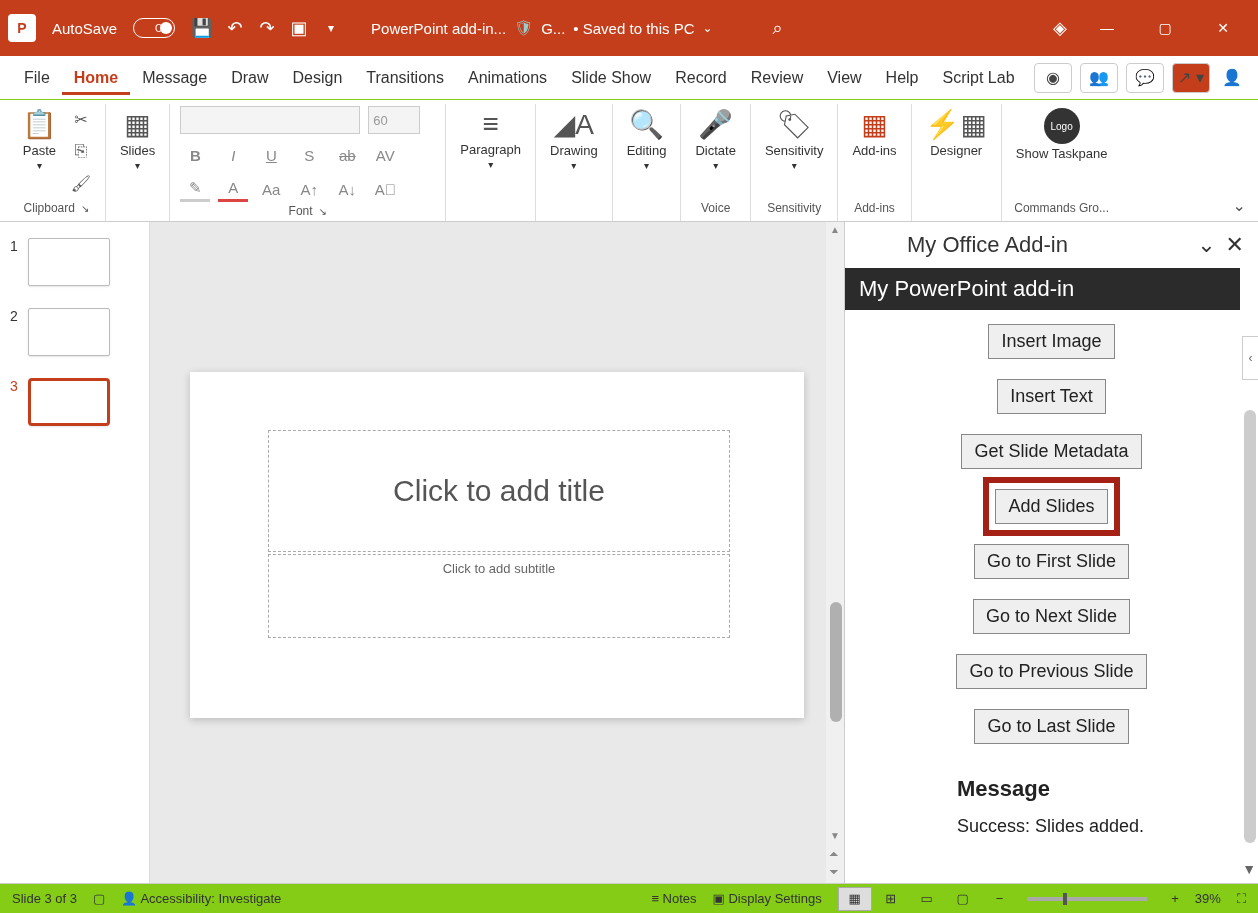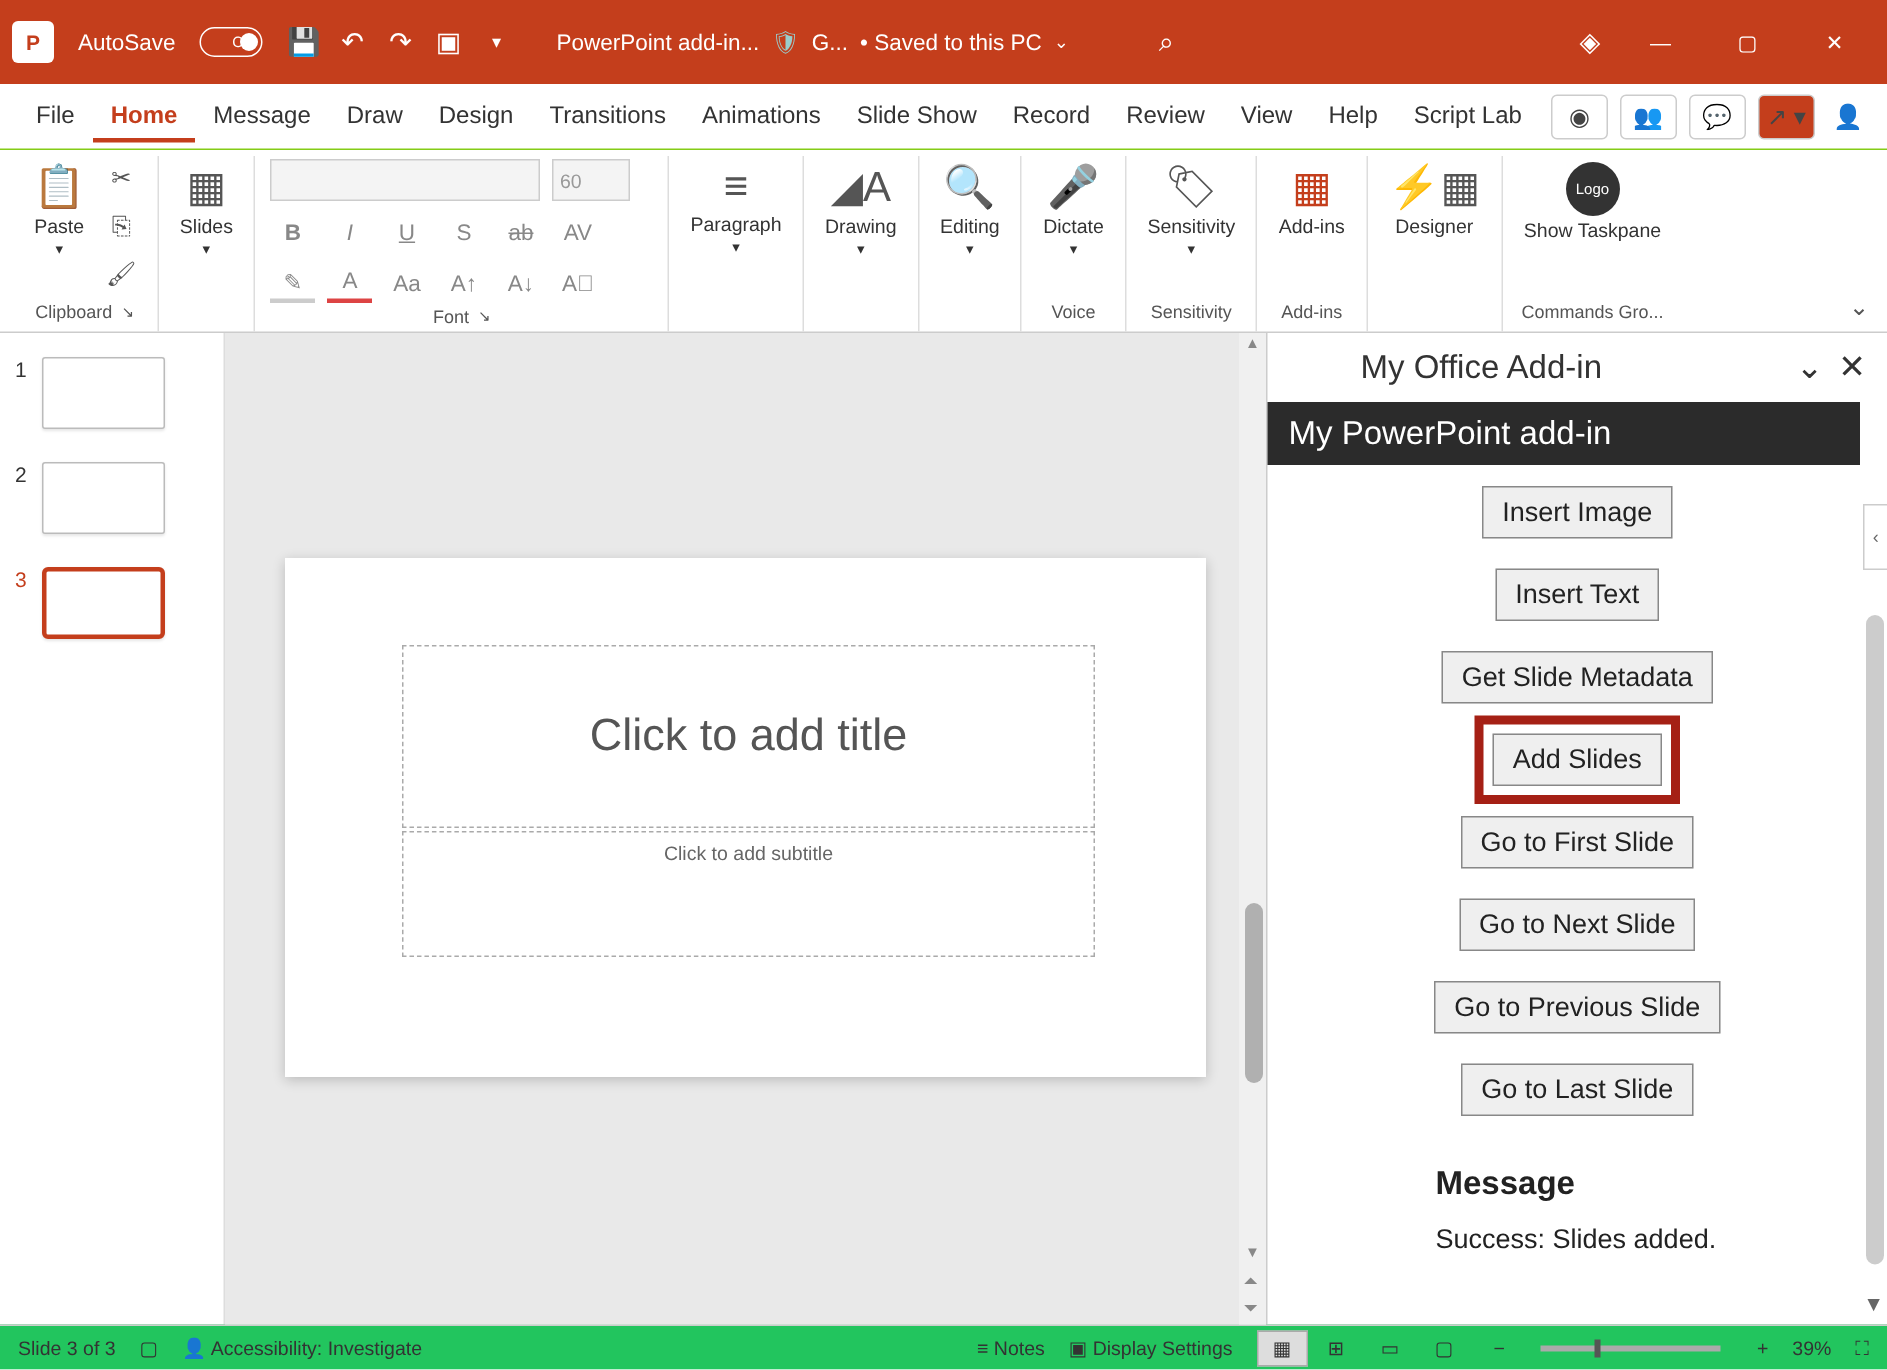--- a/index.html
+++ b/index.html
@@ -68,21 +68,21 @@
 .tp-btn { background: #efefef; border: 1px solid #888; padding: 6px 12px; font-size: 18px; color: #222; cursor: pointer; font-family: inherit; }
 .tp-btn.highlight { outline: 6px solid #a52015; outline-offset: 6px; }
 .tp-msg { align-self: flex-start; padding: 12px 0 0 112px; width: 100%; }
 .tp-msg h3 { font-size: 22px; font-weight: 700; color: #222; margin-bottom: 14px; }
 .tp-msg p { font-size: 18px; color: #222; }
 .tp-tab { position: absolute; right: 0; top: 68px; width: 16px; height: 44px; border: 1px solid #ccc; border-right: none; display: flex; align-items: center; justify-content: center; font-size: 12px; color: #666; background: #fff; }
 .tp-scroll { position: absolute; right: 2px; top: 100px; width: 12px; bottom: 40px; background: #ccc; border-radius: 6px; }
 .tp-arrow { position: absolute; right: 2px; bottom: 6px; font-size: 14px; color: #666; }
 
 
-.status { height: 30px; border-top: 1px solid #ccc; background: #22c55e; display: flex; align-items: center; padding: 0 12px; font-size: 13px; color: #333; gap: 16px; }
+.status { height: 30px; border-top: 1px solid #ccc; background: #84cc16; display: flex; align-items: center; padding: 0 12px; font-size: 13px; color: #333; gap: 16px; }
 .status .sp { flex: 1; }
 .view-btns { display: flex; gap: 2px; }
 .view-btn { width: 34px; height: 24px; display: flex; align-items: center; justify-content: center; border: 1px solid transparent; }
 .view-btn.active { background: #ddd; border-color: #aaa; }
 .zoom-slider { width: 120px; height: 4px; background: #aaa; position: relative; margin: 0 8px; }
 .zoom-slider::after { content: ""; position: absolute; left: 30%; top: -4px; width: 4px; height: 12px; background: #555; }
 </style>
 </head>
 <body>
 

